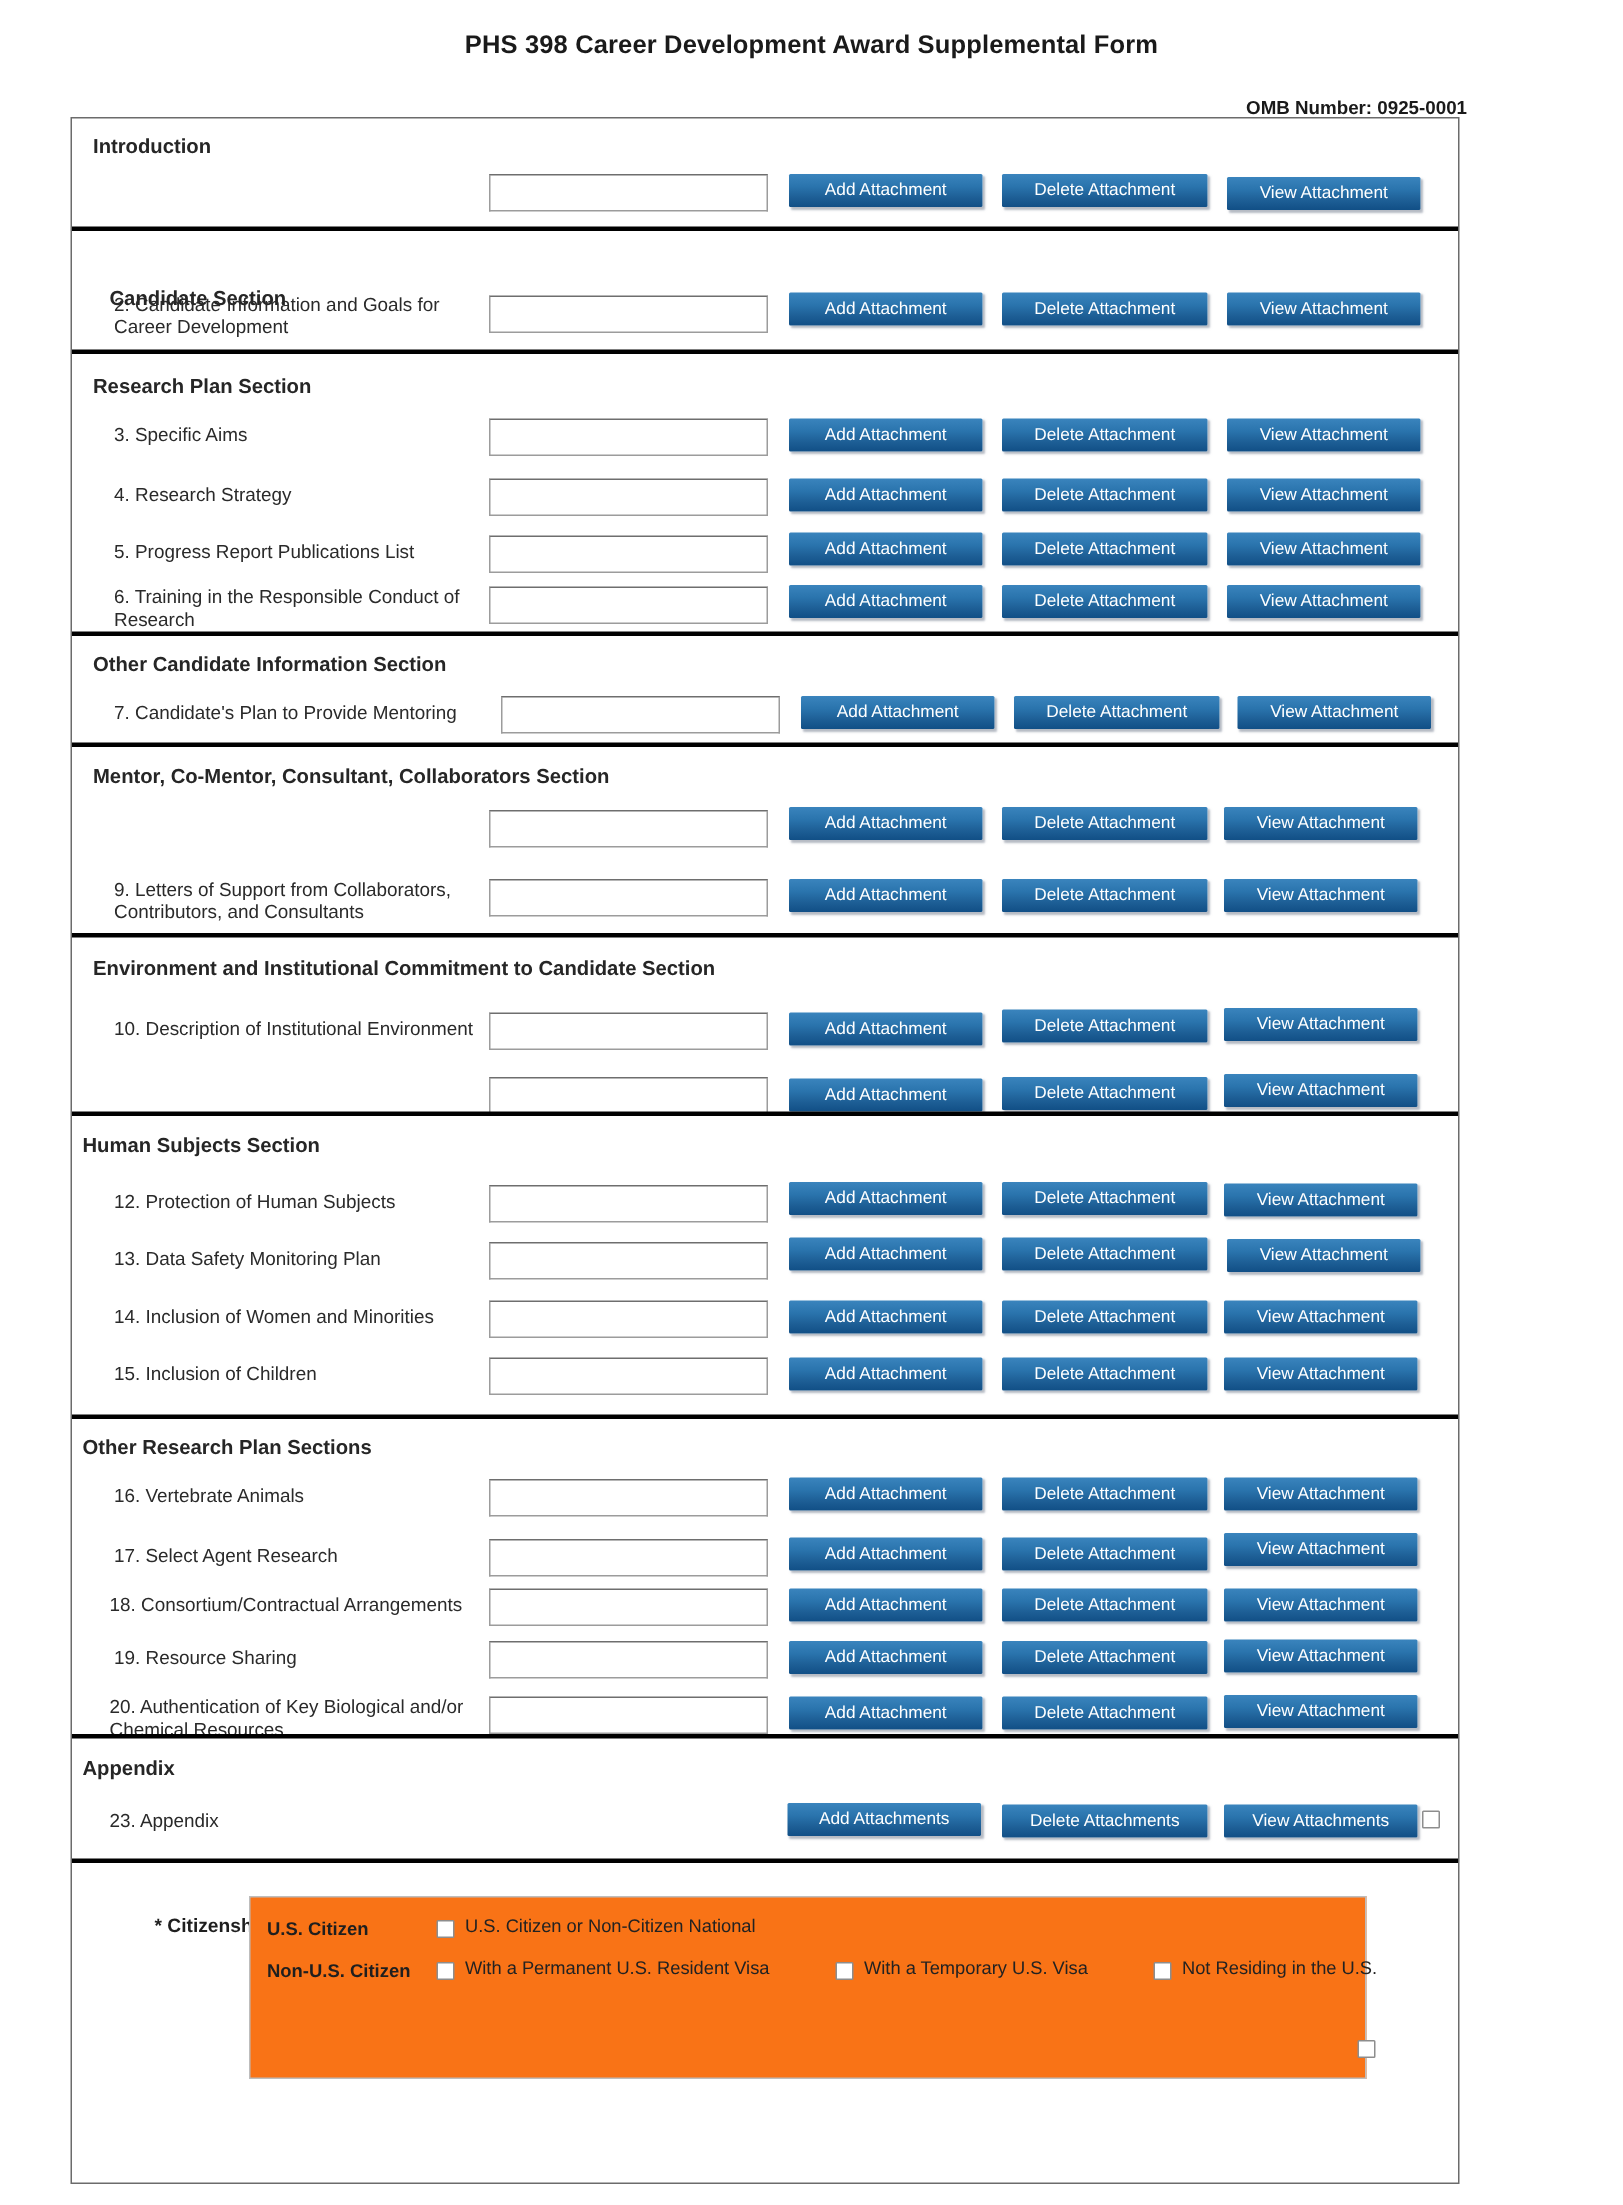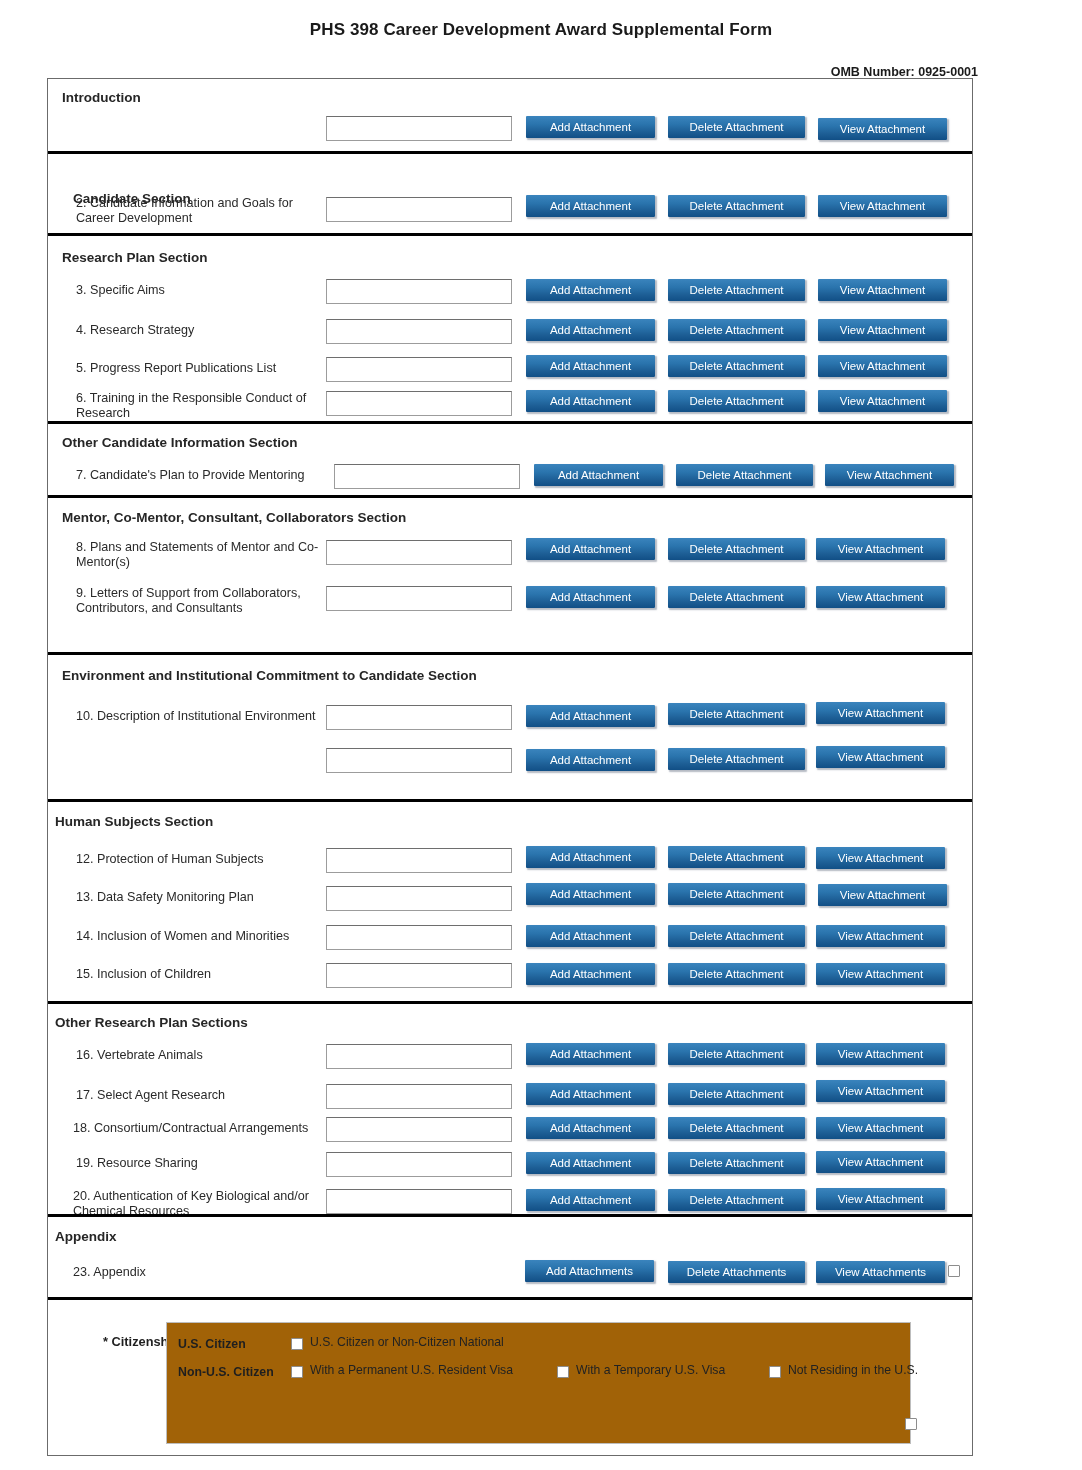--- a/index.html
+++ b/index.html
@@ -132,21 +132,21 @@
     font-weight: bold;
     color: #1f1f1f;
     white-space: nowrap;
   }
   .citizenship-panel {
     position: absolute;
     left: 118px;
     top: 22px;
     width: 745px;
     height: 122px;
-    background: #a16207;
+    background: #f97316;
     border: 1px solid #bdbdbd;
     box-sizing: border-box;
   }
   .cit-rowlabel {
     position: absolute;
     font-size: 12.3px;
     font-weight: bold;
     color: #1f1f1f;
     white-space: nowrap;
   }
@@ -244,37 +244,36 @@
       <button class="btn btn-add" style="left:486px; top:0px;">Add Attachment</button>
       <button class="btn btn-delete" style="left:628px; top:0px;">Delete Attachment</button>
       <button class="btn btn-view" style="left:777px; top:0px;">View Attachment</button>
     </div>
   </div>
 
   <div class="section" style="height:127px;">
     <div class="section-title" style="left:14px; top:12px;">Mentor, Co-Mentor, Consultant, Collaborators Section</div>
 
     <div class="row" style="top:42px;">
-      <div class="row-label" style="left:28px; top:0px; width:250px;">8. Plans and Statements of Mentor and Co-Mentor(s)</div>
       <div class="attach-field" style="left:278px; top:0px;"></div>
       <button class="btn btn-add" style="left:478px; top:-2px;">Add Attachment</button>
       <button class="btn btn-delete" style="left:620px; top:-2px;">Delete Attachment</button>
       <button class="btn btn-view" style="left:768px; top:-2px;">View Attachment</button>
     </div>
 
     <div class="row" style="top:88px;">
       <div class="row-label" style="left:28px; top:0px; width:250px;">9. Letters of Support from Collaborators, Contributors, and Consultants</div>
       <div class="attach-field" style="left:278px; top:0px;"></div>
       <button class="btn btn-add" style="left:478px; top:0px;">Add Attachment</button>
       <button class="btn btn-delete" style="left:620px; top:0px;">Delete Attachment</button>
       <button class="btn btn-view" style="left:768px; top:0px;">View Attachment</button>
     </div>
   </div>
 
-  <div class="section" style="height:147px;margin-top:30px;">
+  <div class="section" style="height:119px;">
     <div class="section-title" style="left:14px; top:13px;">Environment and Institutional Commitment to Candidate Section</div>
 
     <div class="row" style="top:50px;">
       <div class="row-label" style="left:28px; top:4px; width:255px;">10. Description of Institutional Environment</div>
       <div class="attach-field" style="left:278px; top:0px;"></div>
       <button class="btn btn-add" style="left:478px; top:0px;">Add Attachment</button>
       <button class="btn btn-delete" style="left:620px; top:-2px;">Delete Attachment</button>
       <button class="btn btn-view" style="left:768px; top:-3px;">View Attachment</button>
     </div>
 

